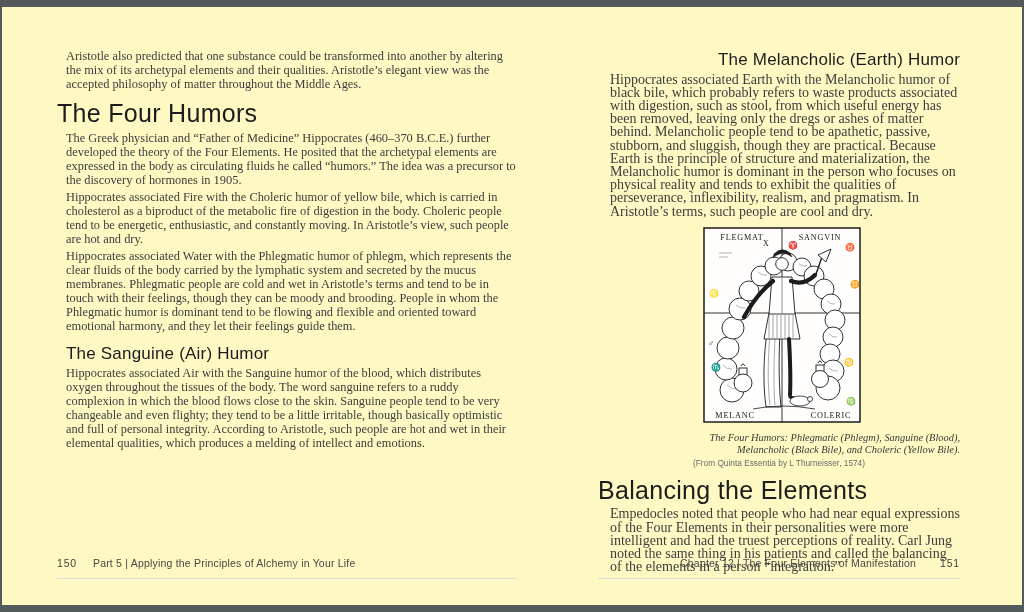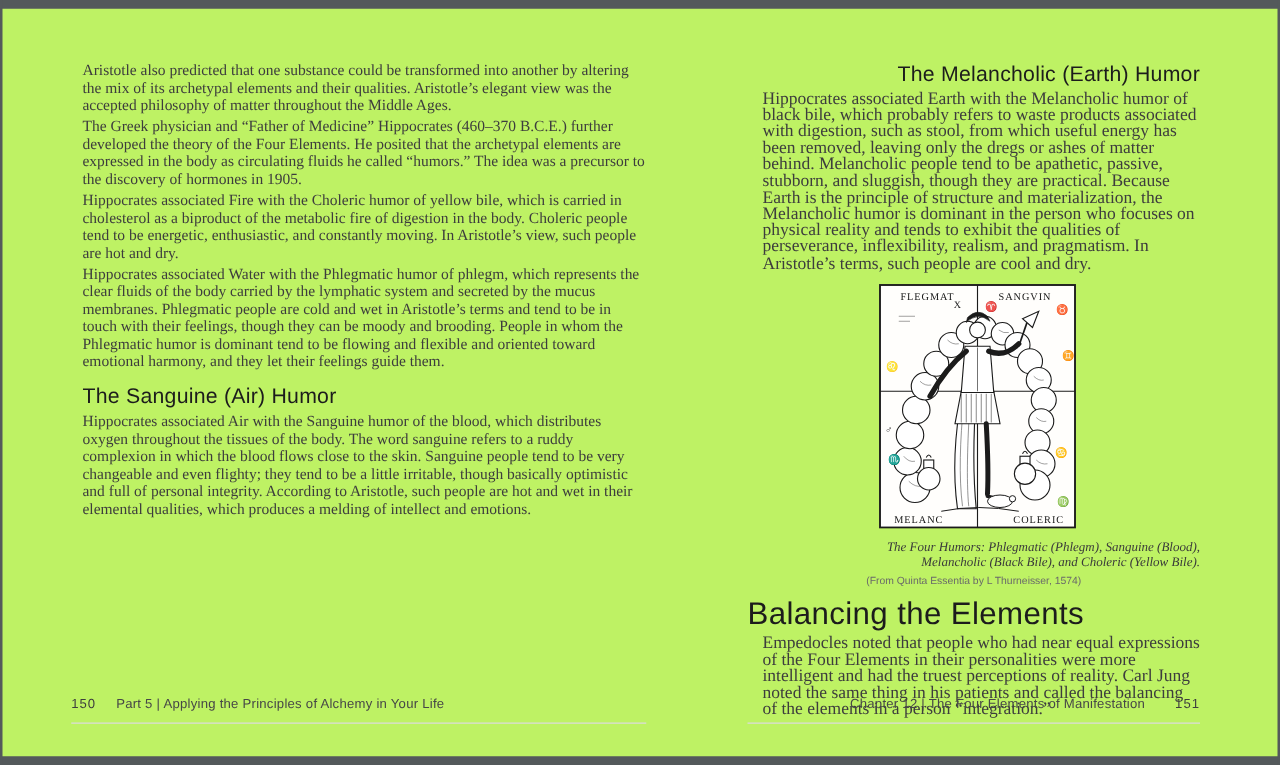--- a/index.html
+++ b/index.html
@@ -1,16 +1,16 @@
 <!DOCTYPE html>
 <html><head>
 <meta charset="utf-8">
 <style>
   html,body{margin:0;padding:0;background:#ffffff;}
-  .spread{position:relative;width:1024px;height:612px;background:#bef264;overflow:hidden;
+  .spread{position:relative;width:1024px;height:612px;background:#fef9c3;overflow:hidden;
           font-family:"Liberation Serif",serif;color:#3d3d3d;}
   
   .bar-top,.bar-bottom{position:absolute;left:0;width:1024px;height:7px;background:#54595b;}
   .bar-top{top:0}.bar-bottom{bottom:0}
   .edge-left,.edge-right{position:absolute;top:0;width:2px;height:612px;background:#54595b;}
   .edge-left{left:0}.edge-right{right:0}
   
   .col-left{position:absolute;left:57px;top:46px;width:460px;}
   .col-right{position:absolute;left:598px;top:50px;width:362px;}
   p.body{font-size:12.4px;line-height:14px;margin:3px 0 0 9px;color:#3d3d3d;text-align:left;}
@@ -40,20 +40,21 @@
 <body>
 
 <div class="spread">
   <div class="bar-top"></div>
   <div class="bar-bottom"></div>
   <div class="edge-left"></div>
   <div class="edge-right"></div>
 
   <div class="col-left">
     <p class="body">Aristotle also predicted that one substance could be transformed into another by altering the mix of its archetypal elements and their qualities. Aristotle’s elegant view was the accepted philosophy of matter throughout the Middle Ages.</p>
+    <h1>The Four Humors</h1>
     <p class="body">The Greek physician and “Father of Medicine” Hippocrates (460–370 B.C.E.) further developed the theory of the Four Elements. He posited that the archetypal elements are expressed in the body as circulating fluids he called “humors.” The idea was a precursor to the discovery of hormones in 1905.</p>
 
     <p class="body">Hippocrates associated Fire with the Choleric humor of yellow bile, which is carried in cholesterol as a biproduct of the metabolic fire of digestion in the body. Choleric people tend to be energetic, enthusiastic, and constantly moving. In Aristotle’s view, such people are hot and dry.</p>
 
     <p class="body">Hippocrates associated Water with the Phlegmatic humor of phlegm, which represents the clear fluids of the body carried by the lymphatic system and secreted by the mucus membranes. Phlegmatic people are cold and wet in Aristotle’s terms and tend to be in touch with their feelings, though they can be moody and brooding. People in whom the Phlegmatic humor is dominant tend to be flowing and flexible and oriented toward emotional harmony, and they let their feelings guide them.</p>
 
     <h2>The Sanguine (Air) Humor</h2>
     <p class="body">Hippocrates associated Air with the Sanguine humor of the blood, which distributes oxygen throughout the tissues of the body. The word sanguine refers to a ruddy complexion in which the blood flows close to the skin. Sanguine people tend to be very changeable and even flighty; they tend to be a little irritable, though basically optimistic and full of personal integrity. According to Aristotle, such people are hot and wet in their elemental qualities, which produces a melding of intellect and emotions.</p>
   </div>
 

